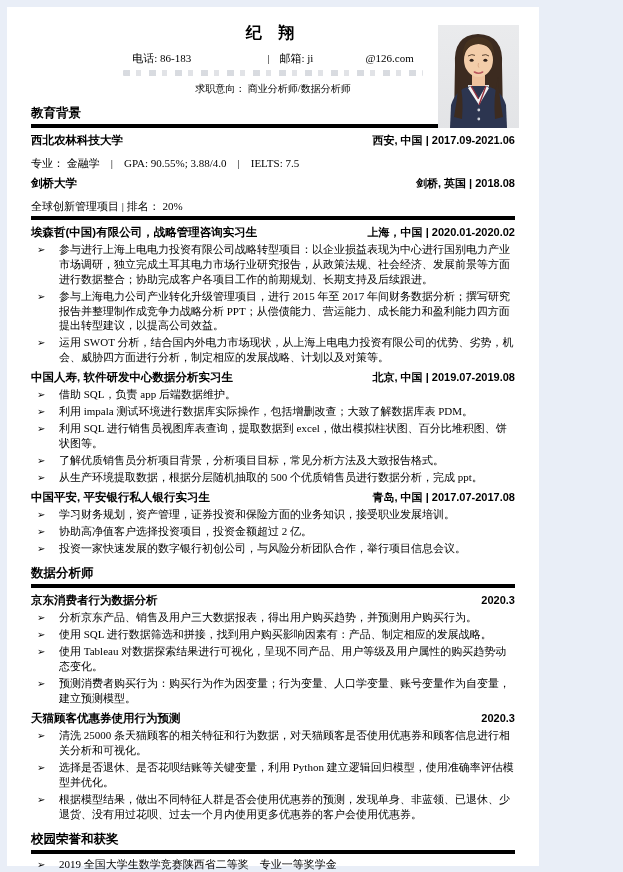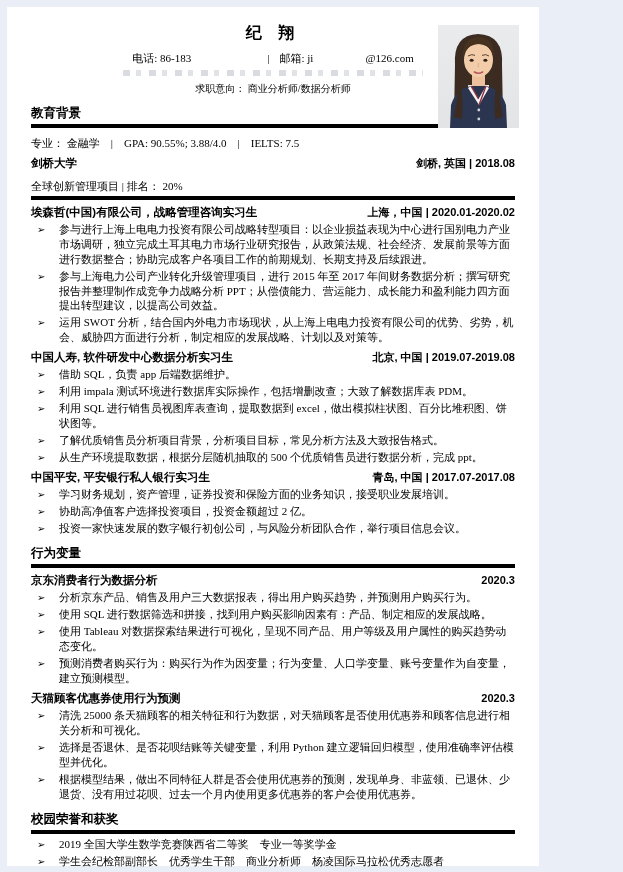--- a/index.html
+++ b/index.html
@@ -108,20 +108,24 @@
       <path d="M65,92 Q61,70 60,52 Q55,72 57,94 Z" fill="#3c2b20"></path>
       <circle cx="40.8" cy="85" r="1.4" fill="#cfd3da"></circle>
       <circle cx="40.8" cy="94" r="1.4" fill="#cfd3da"></circle>
     </svg>
   </div>
 
   <div>
     <div class="sec-title">教育背景</div>
     <div class="rule"></div>
 
+    <div class="ehead">
+      <span class="org">西北农林科技大学</span>
+      <span class="locdate">西安, 中国 | 2017.09-2021.06</span>
+    </div>
     <div class="edetail">专业： 金融学　|　GPA: 90.55%; 3.88/4.0　|　IELTS: 7.5</div>
 
     <div class="ehead">
       <span class="org">剑桥大学</span>
       <span class="locdate">剑桥, 英国 | 2018.08</span>
     </div>
     <div class="edetail">全球创新管理项目 | 排名： 20%</div>
   </div>
 
   <div>
@@ -181,21 +185,21 @@
         <span class="bm">➢</span>
         <span class="bt">协助高净值客户选择投资项目，投资金额超过 2 亿。</span>
       </div>
     <div class="b">
         <span class="bm">➢</span>
         <span class="bt">投资一家快速发展的数字银行初创公司，与风险分析团队合作，举行项目信息会议。</span>
       </div>
   </div>
 
   <div>
-    <div class="sec-title">行为变量</div>
+    <div class="sec-title">数据分析师</div>
     <div class="rule"></div>
 
     <div class="ehead">
       <span class="org">京东消费者行为数据分析</span>
       <span class="locdate">2020.3</span>
     </div>
     <div class="b">
         <span class="bm">➢</span>
         <span class="bt">分析京东产品、销售及用户三大数据报表，得出用户购买趋势，并预测用户购买行为。</span>
       </div>

